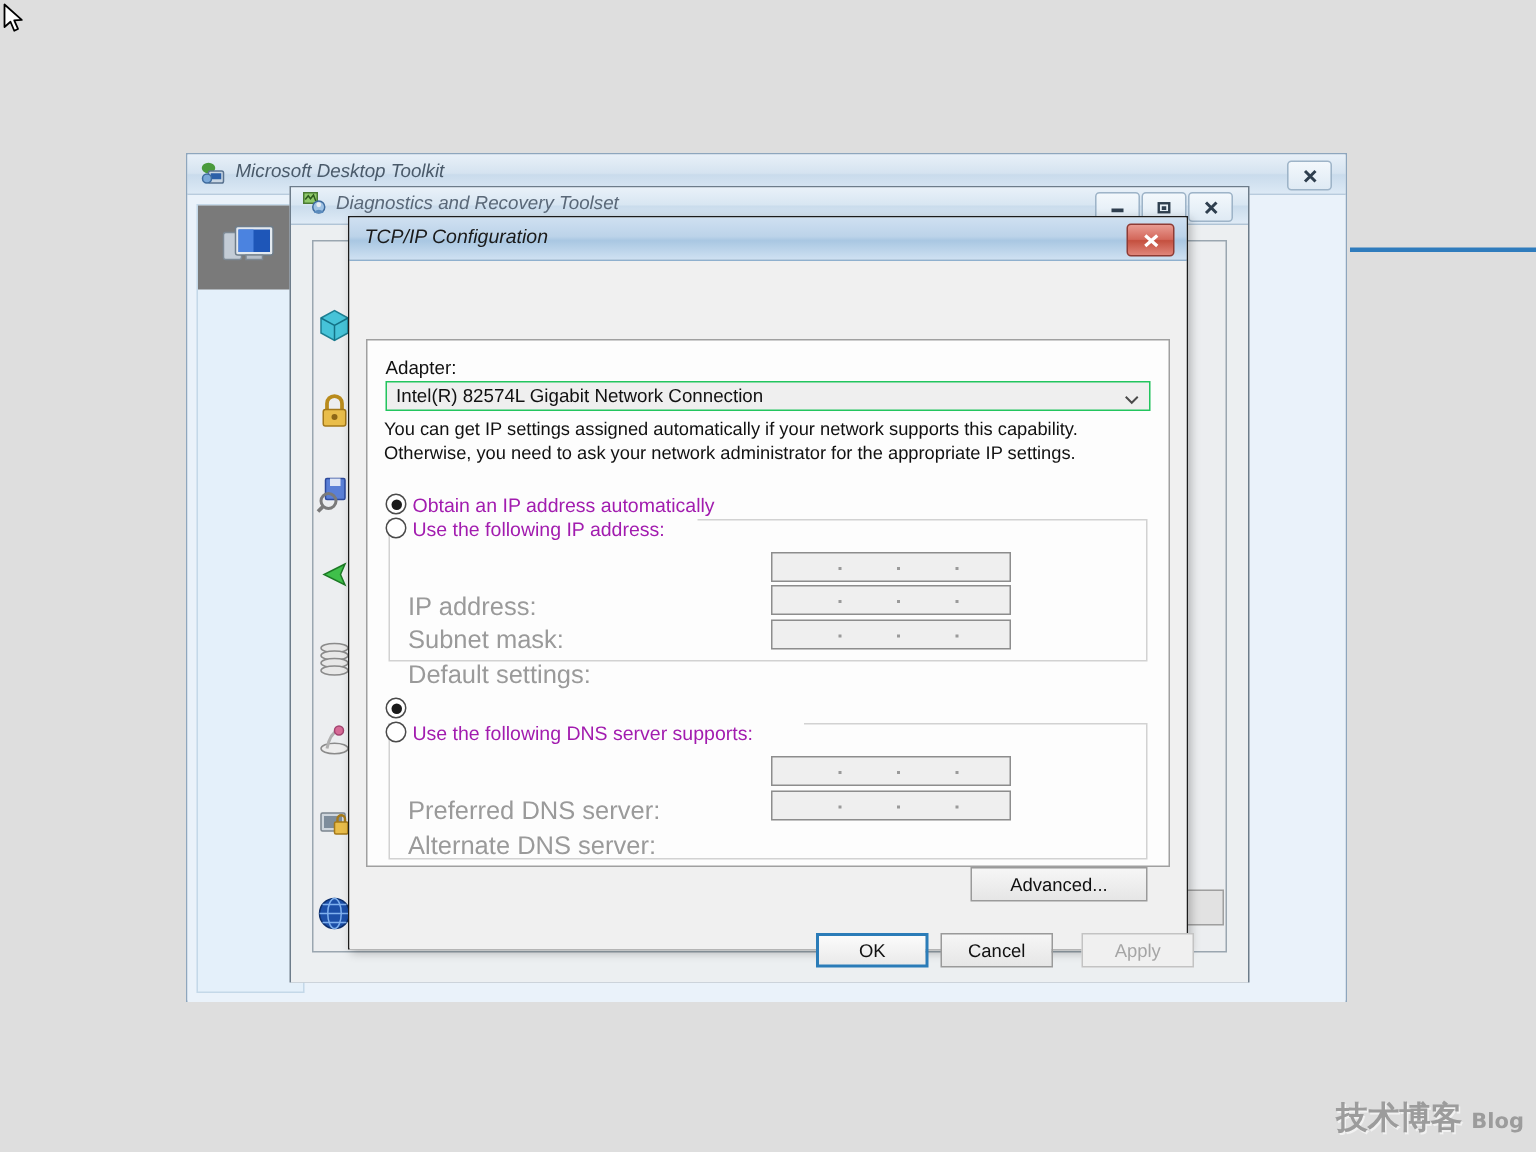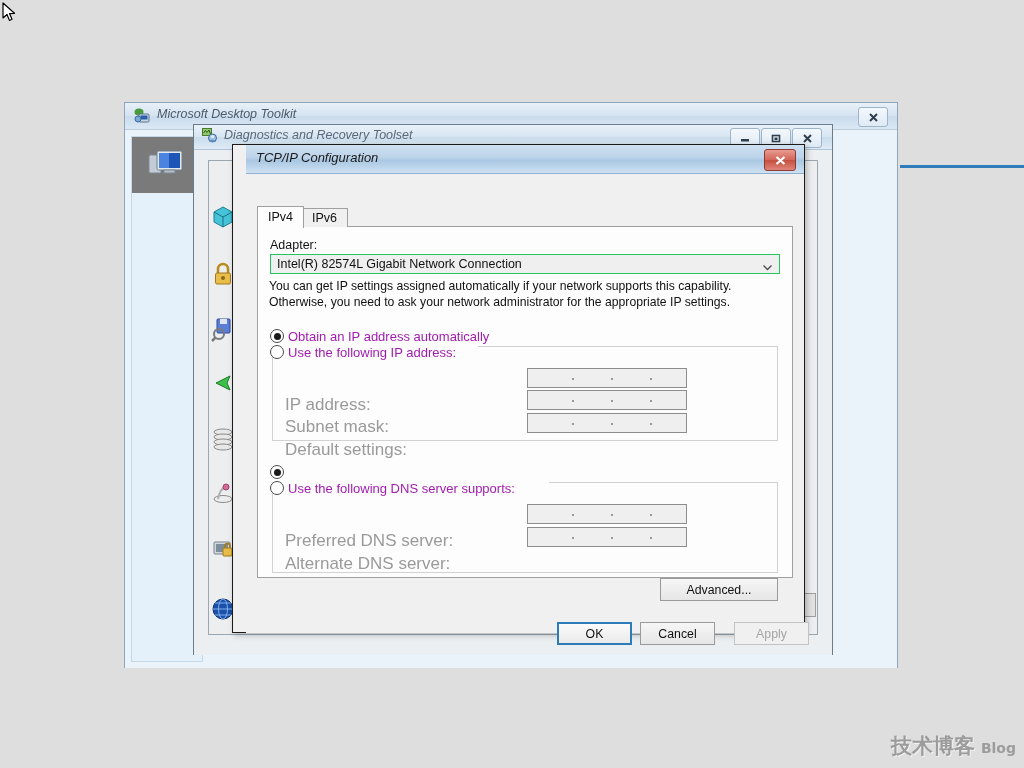--- a/index.html
+++ b/index.html
@@ -217,21 +217,20 @@
   .dlg {
     position: absolute;
     left: 232px;
     top: 144px;
     width: 558px;
     height: 487px;
     background: #f0f0f0;
     border: 1px solid #1b1b1b;
     z-index: 60;
     box-shadow: 2px 2px 6px rgba(0,0,0,.25);
-    padding-left: 13px;
   }
   .dlg-title {
     position: relative;
     height: 28px;
     background: linear-gradient(to bottom, #cfe0f1 0%, #bcd3e9 45%, #a9c7e2 55%, #cfe1f2 100%);
     border-bottom: 1px solid #8fb0ce;
   }
   .dlg-title .t {
     position: absolute;
     left: 10px;
@@ -622,24 +621,20 @@
       <span class="t">TCP/IP Configuration</span>
       <div class="dlg-close">
         <svg width="13" height="11" viewBox="0 0 13 11">
           <path d="M2.5 2 L10.5 9 M10.5 2 L2.5 9" stroke="#ffffff" stroke-width="2.2" fill="none"></path>
         </svg>
       </div>
     </div>
 
     <div class="dlg-body">
 
-      <div class="tabstrip">
-        <div class="tab active">IPv4</div>
-        <div class="tab inactive">IPv6</div>
-      </div>
       <div class="tabpanel"></div>
 
       <div class="lbl-adapter">Adapter:</div>
       <div class="adapter-select">
         <span class="val">Intel(R) 82574L Gigabit Network Connection</span>
         <span class="chev">
           <svg width="11" height="11" viewBox="0 0 11 11">
             <path d="M1.5 3.5 L5.5 7.5 L9.5 3.5" stroke="#4a4a4a" stroke-width="1.3" fill="none"></path>
           </svg>
         </span>

